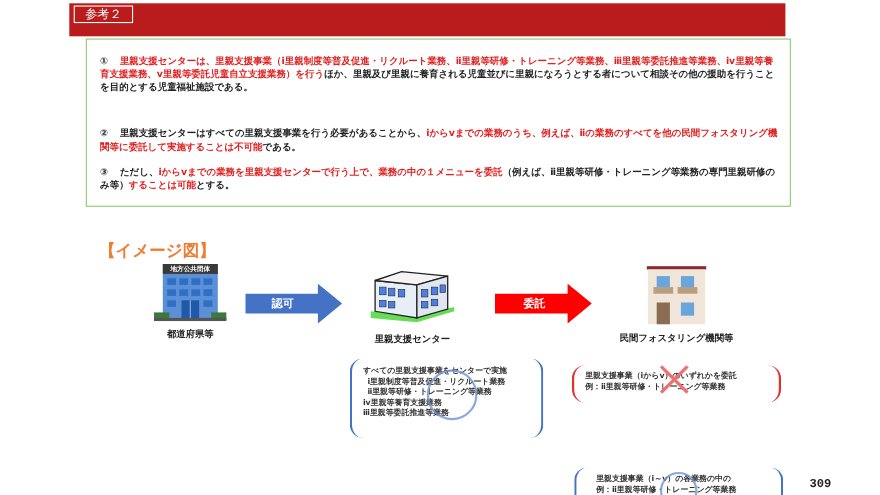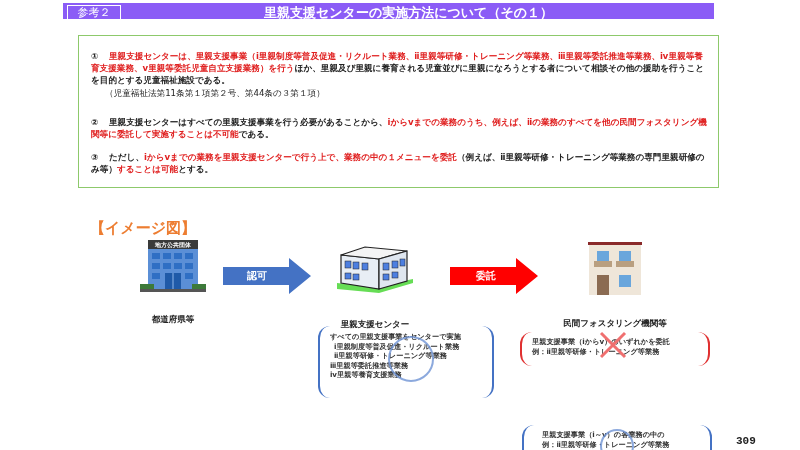--- a/index.html
+++ b/index.html
@@ -1,47 +1,45 @@
 <!DOCTYPE html>
 <html><head>
 <meta charset="utf-8">
 <style>
   html, body { margin:0; padding:0; }
   body { width:800px; height:450px; background:#ffffff; position:relative; overflow:hidden;
          font-family:"DejaVu Sans", sans-serif; color:#222; }
-  .hdr { position:absolute; left:63px; top:3px; width:651px; height:16px; background:#8b5cf6; }
+  .hdr { position:absolute; left:63px; top:3px; width:651px; height:30px; background:#b91c1c; }
   .hdr .tag { position:absolute; left:4px; top:2px; width:52px; height:14px; border:1px solid #fff;
               color:#fff; font-size:11px; line-height:14px; text-align:center; }
   .hdr .title { position:absolute; left:0; right:0; top:2px; text-align:center; color:#fff;
                 font-size:13px; font-weight:bold; line-height:16px; padding-left:40px; }
   .box { position:absolute; left:78px; top:35px; width:641px; height:153px; border:1.5px solid #8dc96b;
          box-sizing:border-box; }
   .item { position:absolute; left:12px; width:620px; font-size:8.6px; line-height:12.2px; font-weight:bold; color:#222; }
   .red { color:#e02020; }
   .num { display:inline-block; width:18px; }
   .sub { padding-left:14px; display:block; }
   .img-label { position:absolute; left:90px; top:219px; font-size:15px; color:#ed7d31; font-weight:bold; }
-  .bld-label { position:absolute; font-size:8.5px; font-weight:bold; text-align:center;margin-top:16px; }
+  .bld-label { position:absolute; font-size:8.5px; font-weight:bold; text-align:center; }
   .arrow-text { position:absolute; color:#fff; font-size:10px; font-weight:bold; }
   .bracket-box { position:absolute; border-left:2px solid; border-right:2px solid; border-radius:12px;
                  box-sizing:border-box; font-size:7.2px; line-height:9.6px; font-weight:bold; color:#333; }
   .page-num { position:absolute; left:736px; top:435px; font-size:11px; font-weight:bold; color:#222;font-family:Liberation Mono, monospace; }
 </style>
 </head>
 <body>
 
 <div class="hdr">
   <div class="tag">参考２</div>
-  <div class="title">里親支援センターの実施方法について（その１）</div>
 </div>
 
 <div class="box">
   <div class="item" style="top:14px;">
     <span class="num">①</span><span class="red">里親支援センターは、里親支援事業（ⅰ里親制度等普及促進・リクルート業務、ⅱ里親等研修・トレーニング等業務、ⅲ里親等委託推進等業務、ⅳ里親等養育支援業務、ⅴ里親等委託児童自立支援業務）を行う</span><span>ほか、里親及び里親に養育される児童並びに里親になろうとする者について相談その他の援助を行うことを目的とする児童福祉施設である。</span>
-    <span class="sub" style="font-weight:normal;">（児童福祉法第11条第１項第２号、第44条の３第１項）</span>
   </div>
   <div class="item" style="top:80px;">
     <span class="num">②</span><span>里親支援センターはすべての里親支援事業を行う必要があることから、</span><span class="red">ⅰからⅴまでの業務のうち、例えば、ⅱの業務のすべてを他の民間フォスタリング機関等に委託して実施することは不可能</span><span>である。</span>
   </div>
   <div class="item" style="top:115px;">
     <span class="num">③</span><span>ただし、</span><span class="red">ⅰからⅴまでの業務を里親支援センターで行う上で、業務の中の１メニューを委託</span><span>（例えば、ⅱ里親等研修・トレーニング等業務の専門里親研修のみ等）</span><span class="red">することは可能</span><span>とする。</span>
   </div>
 </div>
 
 <div class="img-label">【イメージ図】</div>
@@ -119,22 +117,22 @@
     <rect x="12" y="35" width="12" height="20" fill="#8b6b52"></rect>
     <rect x="34" y="35" width="12" height="12" fill="#6aa6dc"></rect>
   </svg>
 </div>
 <div class="bld-label" style="left:550px; top:302px; width:130px;">民間フォスタリング機関等</div>
 
 <div class="bracket-box" style="left:294px; top:326px; width:176px; height:72px; border-color:#4472c4; padding:6px 0 0 10px;margin-left:24px;">
   <div>すべての里親支援事業をセンターで実施</div>
   <div style="padding-left:4px;">ⅰ里親制度等普及促進・リクルート業務</div>
   <div style="padding-left:4px;">ⅱ里親等研修・トレーニング等業務</div>
+  <div>ⅳ里親等養育支援業務</div>
   <div>ⅲ里親等委託推進等業務</div>
-  <div>ⅳ里親等養育支援業務</div>
   <div style="position:absolute; left:68px; top:10px; width:42px; height:42px; border:2px solid #6f93d4; border-radius:50%; opacity:0.8;"></div>
 </div>
 
 <div class="bracket-box" style="left:520px; top:332px; width:190px; height:34px; border-color:#e03030; padding:5px 0 0 10px;">
   <div>里親支援事業（ⅰからⅴ）のいずれかを委託</div>
   <div>例：ⅱ里親等研修・トレーニング等業務</div>
   <div style="position:absolute; left:76px; top:-2px; width:30px; height:30px;">
     <svg width="30" height="30" viewBox="0 0 30 30">
         <line x1="3" y1="3" x2="27" y2="27" stroke="#f07070" stroke-width="3"></line>
         <line x1="27" y1="3" x2="3" y2="27" stroke="#f07070" stroke-width="3"></line>

